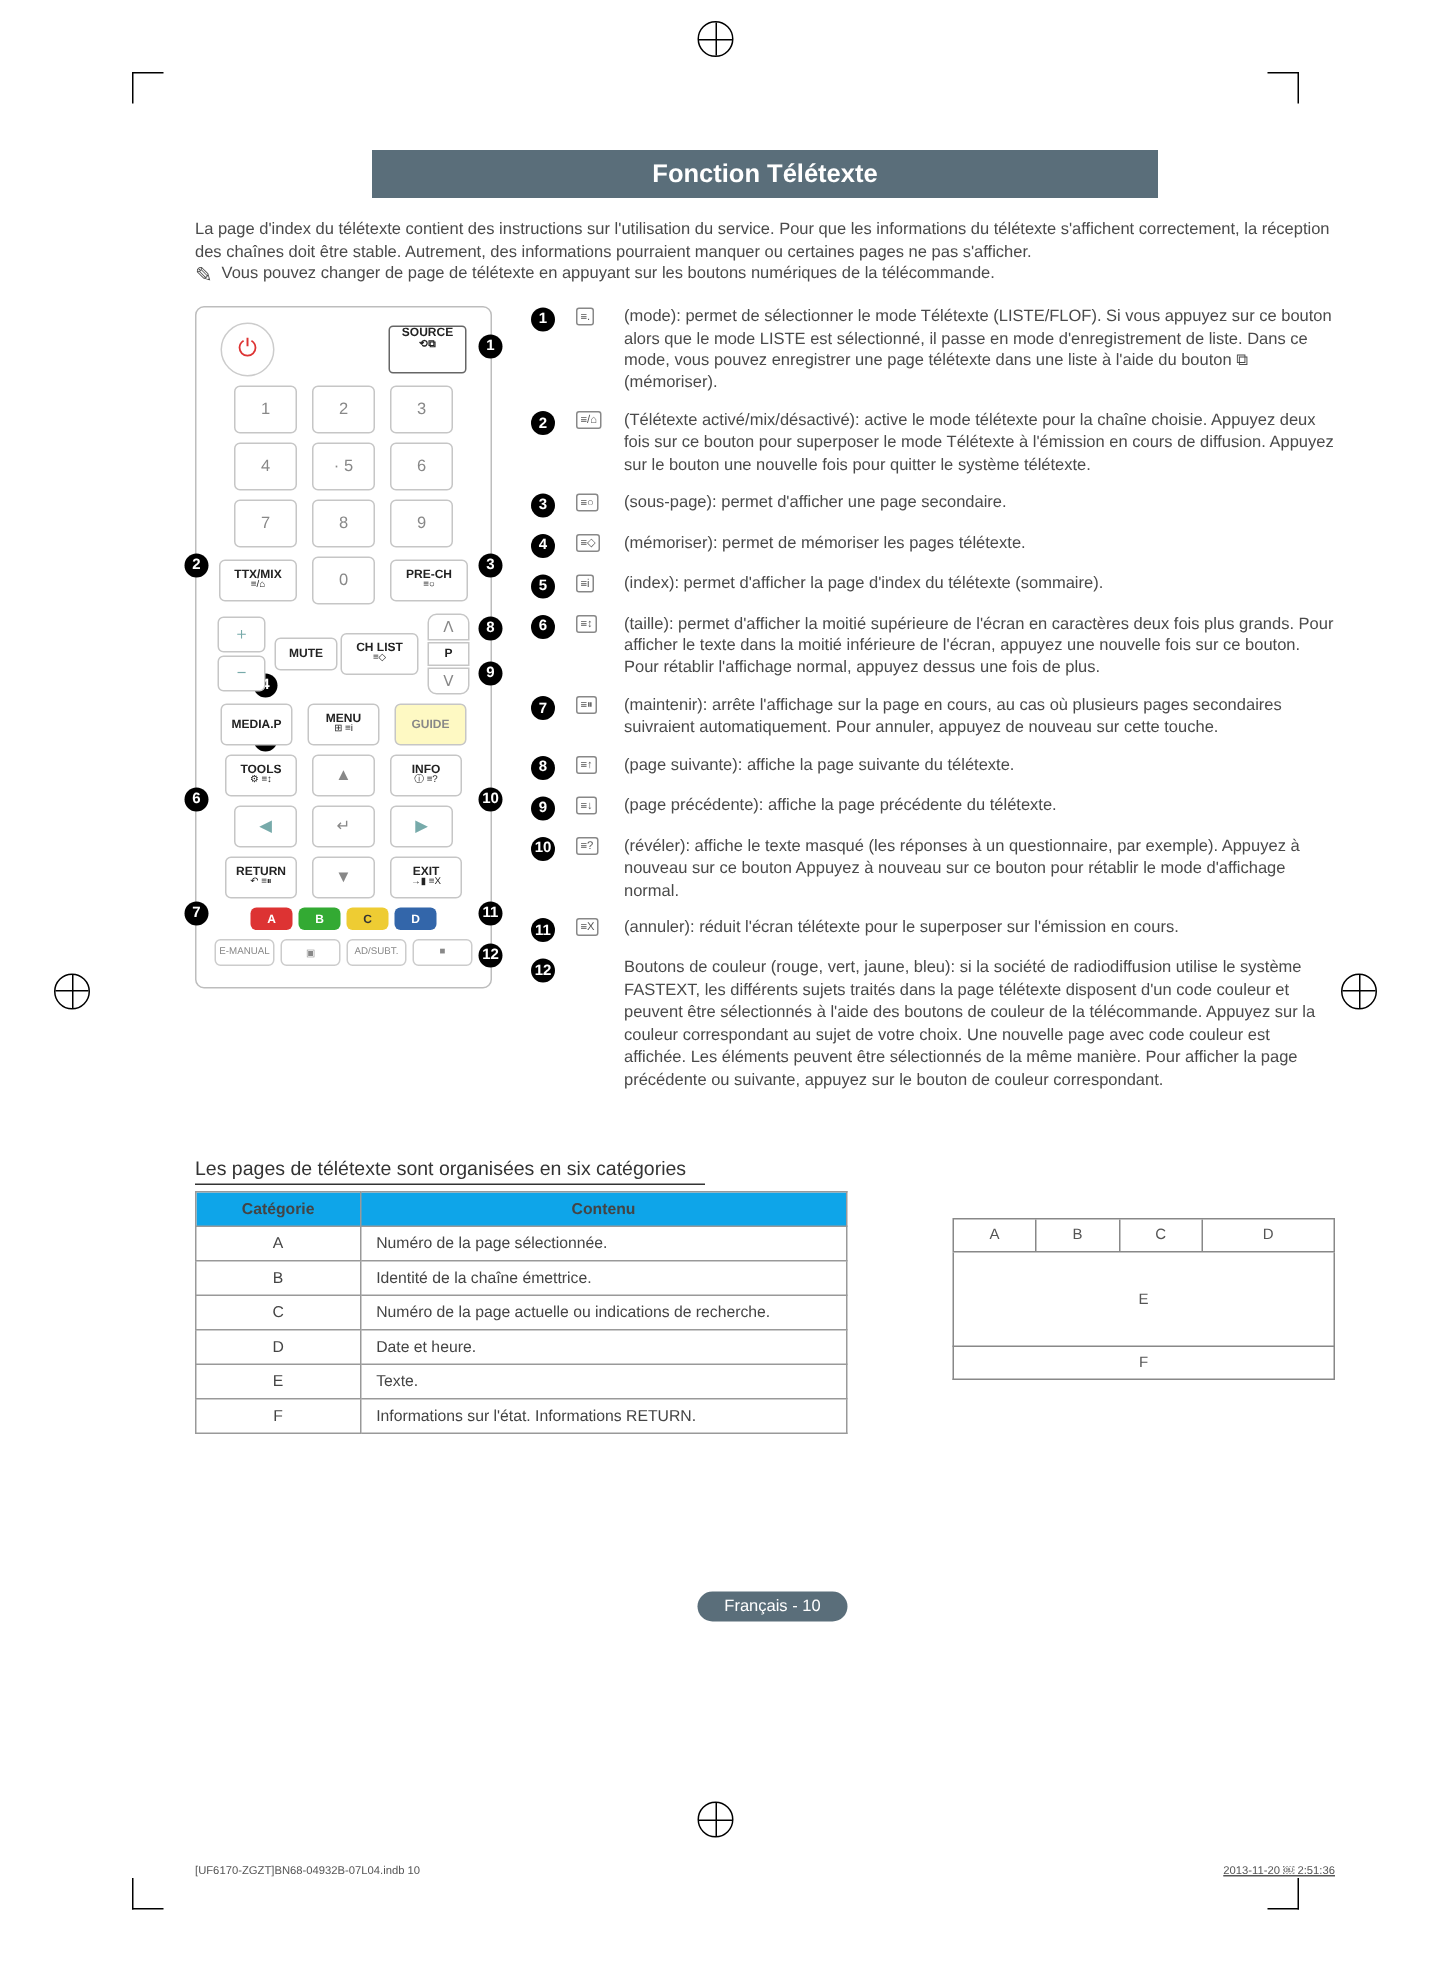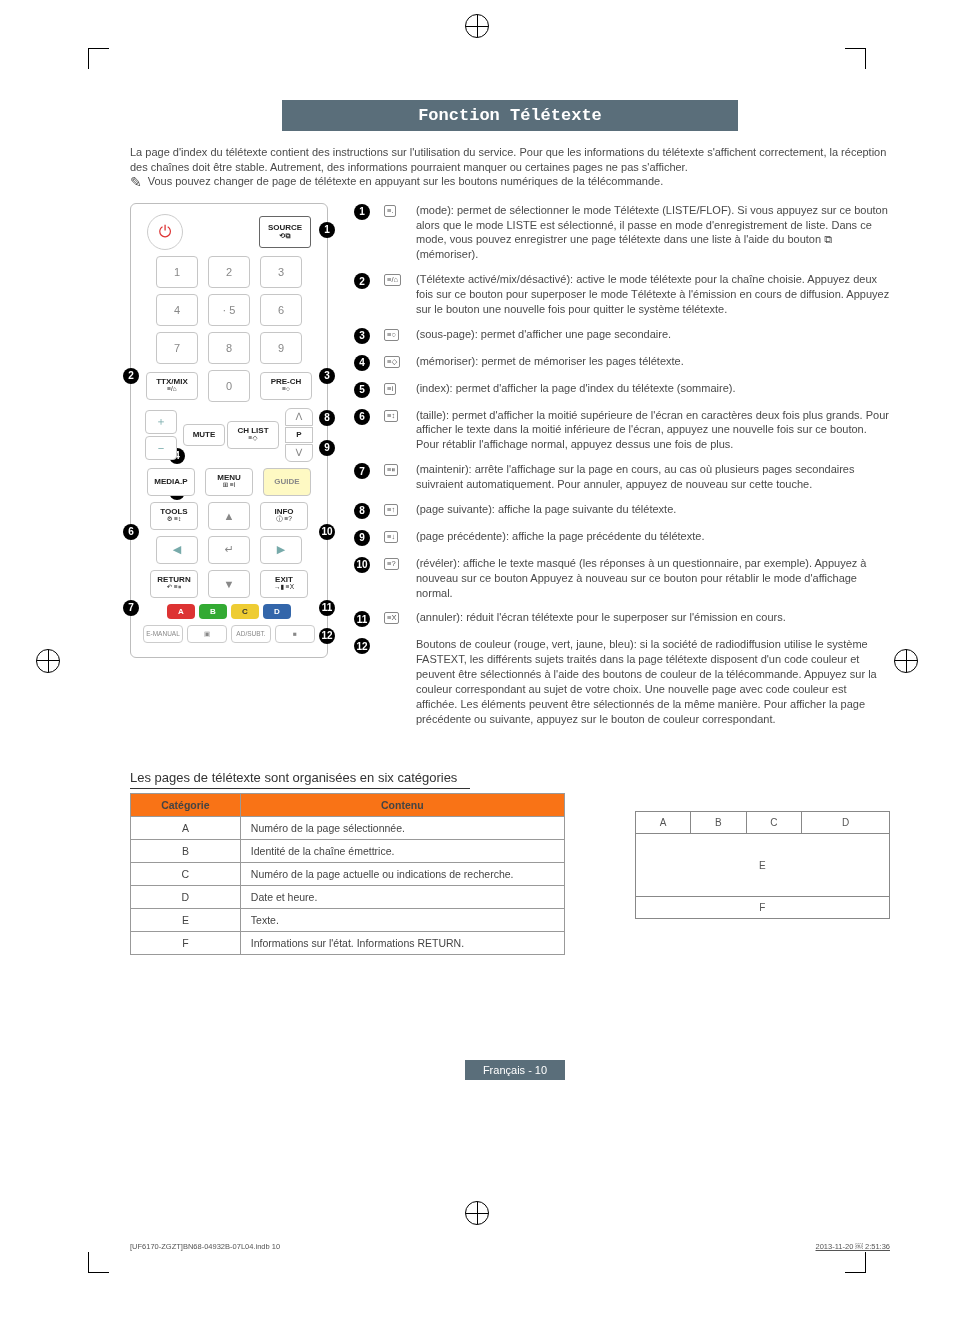--- a/index.html
+++ b/index.html
@@ -48,23 +48,22 @@
     width: 760px;
   }
 
   .title-bar {
     background: #5a6e7a;
     color: #fff;
     text-align: center;
     font-size: 17px;
     font-weight: bold;
     padding: 6px 0;
-    width: 456px;
+    width: 524px;
     margin: 0 auto 14px;
-    font-family: Liberation Mono, monospace;
   }
 
   .intro {
     font-size: 11px;
     line-height: 1.35;
     color: #4a4a4a;
   }
   .note-row {
     font-size: 11px;
     color: #4a4a4a;
@@ -105,21 +104,21 @@
   }
   .rbtn.sq { width: 40px; height: 30px; }
   .rbtn.fat { width: 50px; height: 26px; font-size: 8px; flex-direction: column; line-height: 1; font-weight: bold; color:#222;}
   .rbtn.fat .sub { font-size: 6.5px; font-weight: normal; color:#222;}
   .power-btn {
     width: 34px; height: 34px; border: 1px solid #ccc; border-radius: 50%;
     display:flex;align-items:center;justify-content:center; color:#d33; font-size:16px;
   }
   .source-btn {
     width: 50px; height: 30px; border:1px solid #666; border-radius:3px;
-    display:flex;flex-direction:column;align-items:center;justify-content:center;
+    display:flex;flex-direction:column;align-items:center;
     font-size:8px; font-weight:bold;color:#222; line-height:1;
   }
   .color-row { display:flex; gap:4px; justify-content:center; margin-top:6px;}
   .cbtn { width:28px; height:15px; border-radius:4px; font-size:8px; color:#fff; display:flex;align-items:center;justify-content:center; font-weight:bold;}
   .cA{background:#d33;} .cB{background:#3a3;} .cC{background:#ec3;color:#333;} .cD{background:#36a;}
   .bottom-row{ display:flex; gap:4px; justify-content:center; margin-top:6px;}
   .bbtn{ width:38px;height:16px;border:1px solid #ccc;border-radius:4px;font-size:6.5px;display:flex;align-items:center;justify-content:center;color:#888;}
 
   .callout {
     position: absolute;
@@ -181,21 +180,21 @@
     display: flex;
     gap: 70px;
     align-items: flex-start;
   }
   table.cat {
     border-collapse: collapse;
     font-size: 10.5px;
     color: #444;
   }
   table.cat th {
-    background: #f97316;
+    background: #0ea5e9;
     font-weight: bold;
     border: 1px solid #999;
     padding: 5px 10px;
     text-align: center;
   }
   table.cat td {
     border: 1px solid #999;
     padding: 5px 10px;
   }
   table.cat td:first-child { text-align: center; width: 90px;}
@@ -216,21 +215,21 @@
   .page-footer {
     margin-top: 105px;
     display: flex;
     justify-content: center;
   }
   .page-number {
     background: #5a6e7a;
     color: #fff;
     font-size: 11px;
     padding: 4px 18px;
-    border-radius: 0;
+    border-radius: 10px;
     margin-left: 10px;
   }
 
   .doc-footer {
     position: absolute;
     left: 130px;
     bottom: 70px;
     width: 760px;
     display: flex;
     justify-content: space-between;

